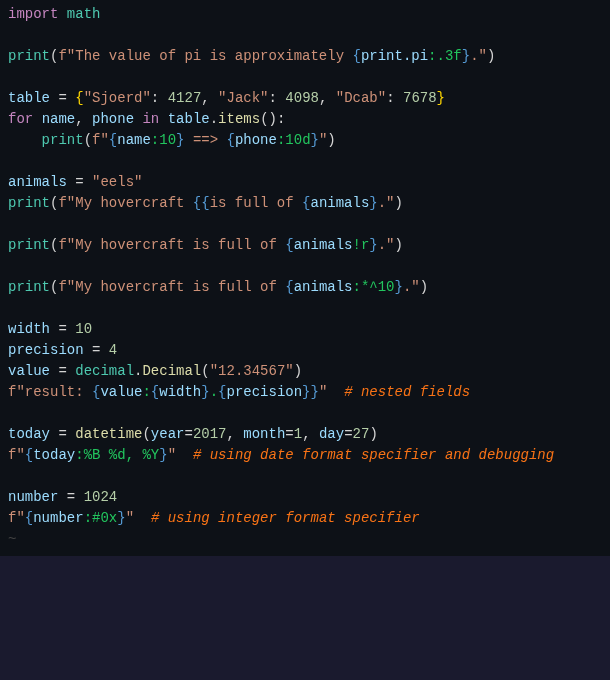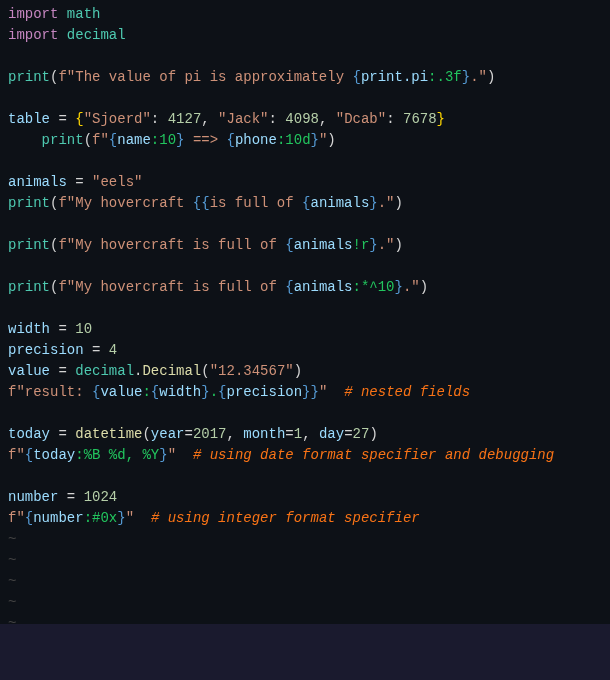--- a/index.html
+++ b/index.html
@@ -9,21 +9,21 @@
       font-size: 14px;
       line-height: 1.5;
       color: #d4d4d4;
       width: 610px;
       height: 680px;
       overflow: hidden;
     }
     .editor {
       background-color: #0d1117;
       width: 610px;
-      height: 624px;
+      height: 556px;
       padding: 4px 0;
       overflow: hidden;
     }
     .line {
       display: block;
       padding: 0 8px;
       white-space: pre;
       min-height: 21px;
     }
     .kw-import { color: #c586c0; }
@@ -48,31 +48,31 @@
     .decimal-class { color: #4ec9b0; }
     .param-key { color: #9cdcfe; margin-top: 23px; }
   </style>
 </head>
 <body>
 
 <div class="editor">
 
   <span class="line"><span class="kw-import">import</span> <span class="module">math</span></span>
 
-  <span class="line"><span class="kw-import">import</span> <span class="module">decimal</span></span>
 
 
   <span class="line"> </span>
 
   <span class="line"><span class="kw-print">print</span><span class="punct">(</span><span class="fstr-content">f"The value of pi is approximately </span><span class="fstr-brace">{</span><span class="fstr-var">print.pi</span><span class="fstr-fmt">:.3f</span><span class="fstr-brace">}</span><span class="fstr-content">."</span><span class="punct">)</span></span>
 
   <span class="line"> </span>
 
   <span class="line"><span class="var">table</span> <span class="operator">=</span> <span class="bracket">{</span><span class="str">"Sjoerd"</span><span class="punct">:</span> <span class="num">4127</span><span class="punct">,</span> <span class="str">"Jack"</span><span class="punct">:</span> <span class="num">4098</span><span class="punct">,</span> <span class="str">"Dcab"</span><span class="punct">:</span> <span class="num">7678</span><span class="bracket">}</span></span>
 
+  <span class="line"><span class="kw-for">for</span> <span class="var">name</span><span class="punct">,</span> <span class="var">phone</span> <span class="kw-in">in</span> <span class="var">table</span><span class="punct">.</span><span class="method">items</span><span class="punct">():</span></span>
 
   <span class="line">    <span class="kw-print">print</span><span class="punct">(</span><span class="fstr-content">f"</span><span class="fstr-brace">{</span><span class="fstr-var">name</span><span class="fstr-fmt">:10</span><span class="fstr-brace">}</span><span class="fstr-content"> ==&gt; </span><span class="fstr-brace">{</span><span class="fstr-var">phone</span><span class="fstr-fmt">:10d</span><span class="fstr-brace">}</span><span class="fstr-content">"</span><span class="punct">)</span></span>
 
   <span class="line"> </span>
 
   <span class="line"><span class="var">animals</span> <span class="operator">=</span> <span class="str">"eels"</span></span>
 
   <span class="line"><span class="kw-print">print</span><span class="punct">(</span><span class="fstr-content">f"My hovercraft </span><span class="fstr-brace">{{</span><span class="fstr-content">is full of </span><span class="fstr-brace">{</span><span class="fstr-var">animals</span><span class="fstr-brace">}</span><span class="fstr-content">."</span><span class="punct">)</span></span>
 
   <span class="line"> </span>

